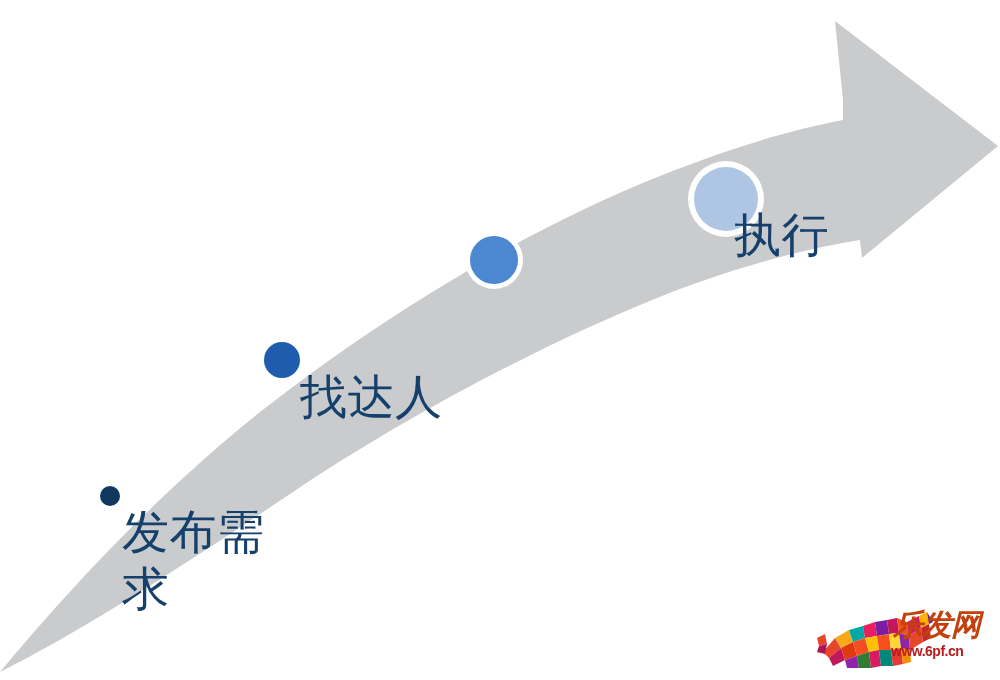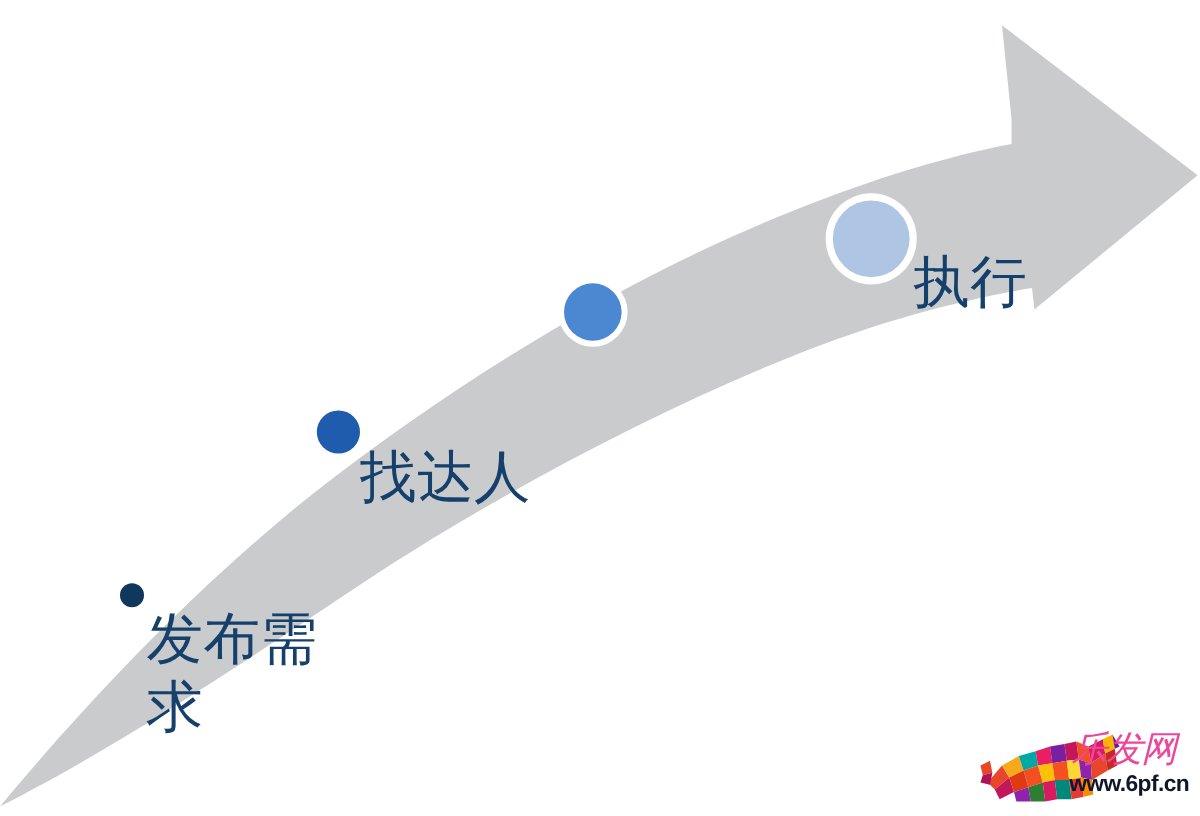--- a/index.html
+++ b/index.html
@@ -31,50 +31,50 @@
     color: #15406B;
     font-family: "Liberation Sans", "DejaVu Sans", sans-serif;
     font-weight: 400;
     line-height: 1.22;
     white-space: pre-line;
     letter-spacing: 0.5px;
   }
   #label-0 { left: 122px; top: 503px;  font-size: 47px; width: 170px; }
   #label-1 { left: 300px; top: 368px;  font-size: 47px; width: 230px; }
   #label-2 { left: 516px; top: 263px;  font-size: 47px; width: 170px; }
-  #label-3 { left: 761px; top: 206px;  font-size: 47px; width: 180px; }
+  #label-3 { left: 734px; top: 206px;  font-size: 47px; width: 180px; }
 
   #watermark {
     position: absolute;
     left: 815px;
     top: 608px;
     width: 180px;
     height: 66px;
   }
   #watermark svg { display: block; }
   .wm-brand {
     position: absolute;
     left: 78px;
     top: 2px;
     font-family: "Liberation Serif", "DejaVu Serif", serif;
     font-size: 30px;
-    font-weight: normal;
+    font-weight: bold;
     font-style: italic;
-    color: #ec4899;
+    color: #c2410c;
     letter-spacing: -1px;
     line-height: 1;
   }
   .wm-url {
     position: absolute;
     left: 76px;
     top: 36px;
     font-family: "Liberation Sans", "DejaVu Sans", sans-serif;
-    font-size: 19px;
+    font-size: 14px;
     font-weight: bold;
-    color: #0f172a;
+    color: #b91c1c;
     letter-spacing: -0.5px;
     line-height: 1;
   }
 </style>
 </head>
 <body>
 
 <div id="stage">
 
   <svg id="arrow-svg" viewBox="0 0 1000 680">

